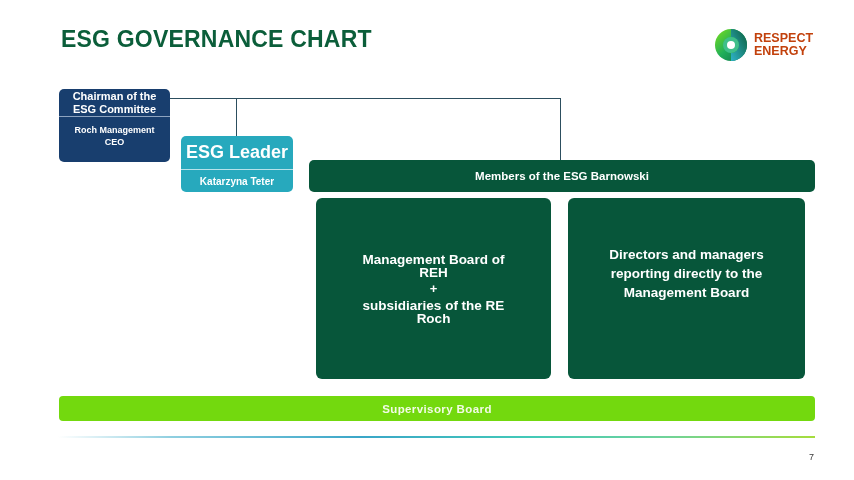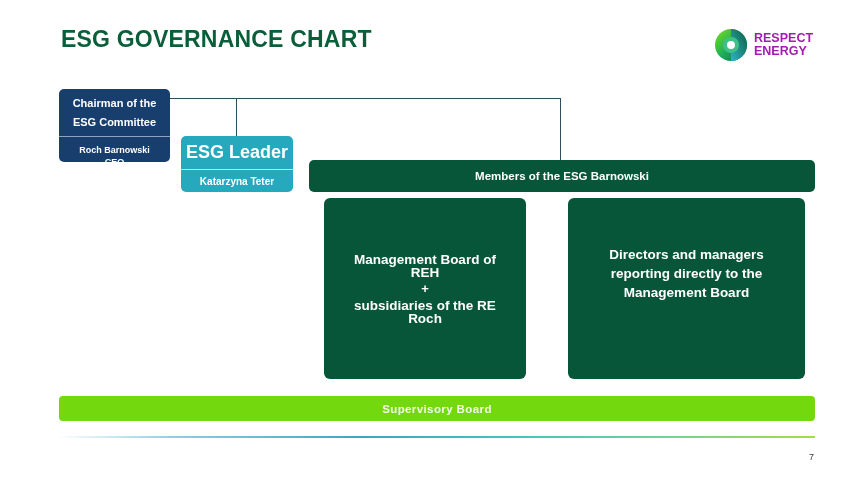--- a/index.html
+++ b/index.html
@@ -8,34 +8,34 @@
 
     .title {
       position: absolute; left: 61px; top: 26px;
       font-size: 23px; font-weight: bold; color: #0b5e3a; letter-spacing: 0.2px;
     }
 
     .logo { position: absolute; left: 713px; top: 27px; width: 110px; height: 36px; }
     .logo svg { position: absolute; left: 0; top: 0; }
     .logo-text {
       position: absolute; left: 41px; top: 5px;
-      font-size: 12.5px; font-weight: bold; color: #a21caf; line-height: 13px;
+      font-size: 12.5px; font-weight: bold; color: #c2410c; line-height: 13px;
     }
 
     .connector { position: absolute; background: #2c4e5e; }
 
     .box { position: absolute; color: #ffffff; text-align: center; font-weight: bold; }
 
     .chairman {
       left: 59px; top: 89px; width: 111px; height: 73px;
       background: #183e6e; border-radius: 5px; overflow: hidden;
     }
     .chairman .head {
-      height: 48px; display: flex; align-items: center; justify-content: center;
-      font-size: 11px; line-height: 19px; border-bottom: 1px solid #8ea4c0; padding: 0 4px;
+      height: 28px; display: flex; align-items: center; justify-content: center;
+      font-size: 11px; line-height: 13px; border-bottom: 1px solid #8ea4c0; padding: 0 4px;
     }
     .chairman .sub {
       height: 37px; display: flex; flex-direction: column; align-items: center; justify-content: center;
       font-size: 9px; line-height: 12px;
     }
 
     .leader {
       left: 181px; top: 136px; width: 112px; height: 56px;
       background: #27a9bd; border-radius: 5px; overflow: hidden;
     }
@@ -52,21 +52,21 @@
       left: 309px; top: 160px; width: 506px; height: 32px;
       background: #07563a; border-radius: 5px;
       display: flex; align-items: center; justify-content: center;
       font-size: 11.5px;
     }
 
     .panel {
       top: 198px; height: 181px; background: #07563a; border-radius: 6px;
       display: flex; flex-direction: column; align-items: center; justify-content: center;
     }
-    .panel-left { left: 324px; width: 202px; }
+    .panel-left { left: 316px; width: 235px; }
     .panel-right { left: 568px; width: 237px; padding-bottom: 30px; }
     .panel .line { font-size: 13.5px; line-height: 13px; }
     .panel-right .line { line-height: 19px; }
     .panel .plus { font-size: 13px; line-height: 18px; margin: 1px 0; }
 
     .supervisory {
       left: 59px; top: 396px; width: 756px; height: 25px;
       background: #73d90e; border-radius: 4px;
       display: flex; align-items: center; justify-content: center;
       font-size: 11.5px; letter-spacing: 0.4px; color: #f2fbe6; text-align: right;
@@ -111,21 +111,21 @@
   </div>
 </div>
 
 <div class="connector" style="left:170px; top:98px; width:391px; height:1px;"></div>
 <div class="connector" style="left:236px; top:98px; width:1px; height:38px;"></div>
 <div class="connector" style="left:560px; top:98px; width:1px; height:62px;"></div>
 
 <div class="box chairman">
   <div class="head">Chairman of the ESG Committee</div>
   <div class="sub">
-    <div>Roch Barnowski</div>
+    <div>Roch Management</div>
     <div>CEO</div>
   </div>
 </div>
 
 <div class="box leader">
   <div class="head">ESG Leader</div>
   <div class="sub">Katarzyna Teter</div>
 </div>
 
 <div class="box members">Members of the ESG Barnowski</div>

